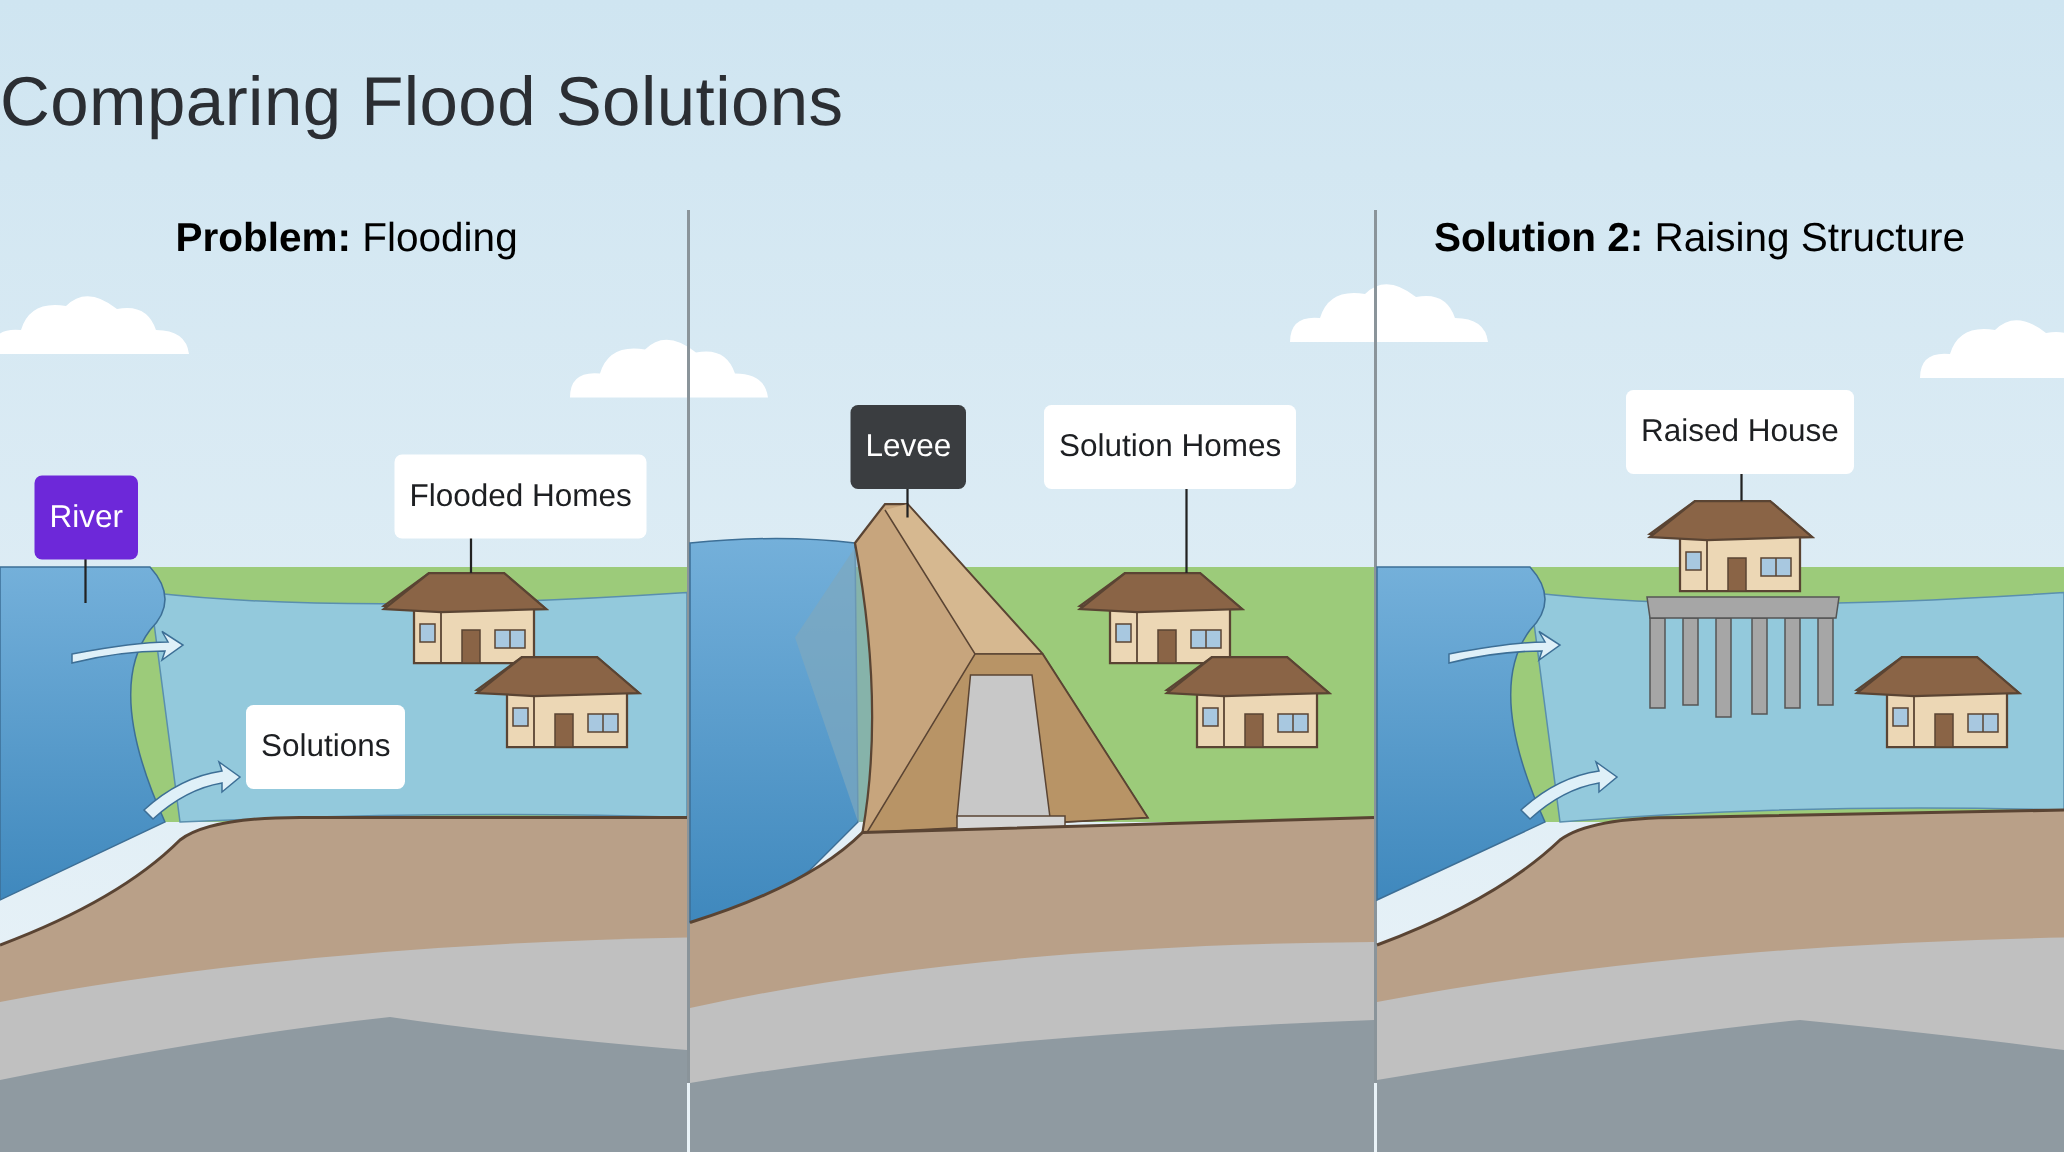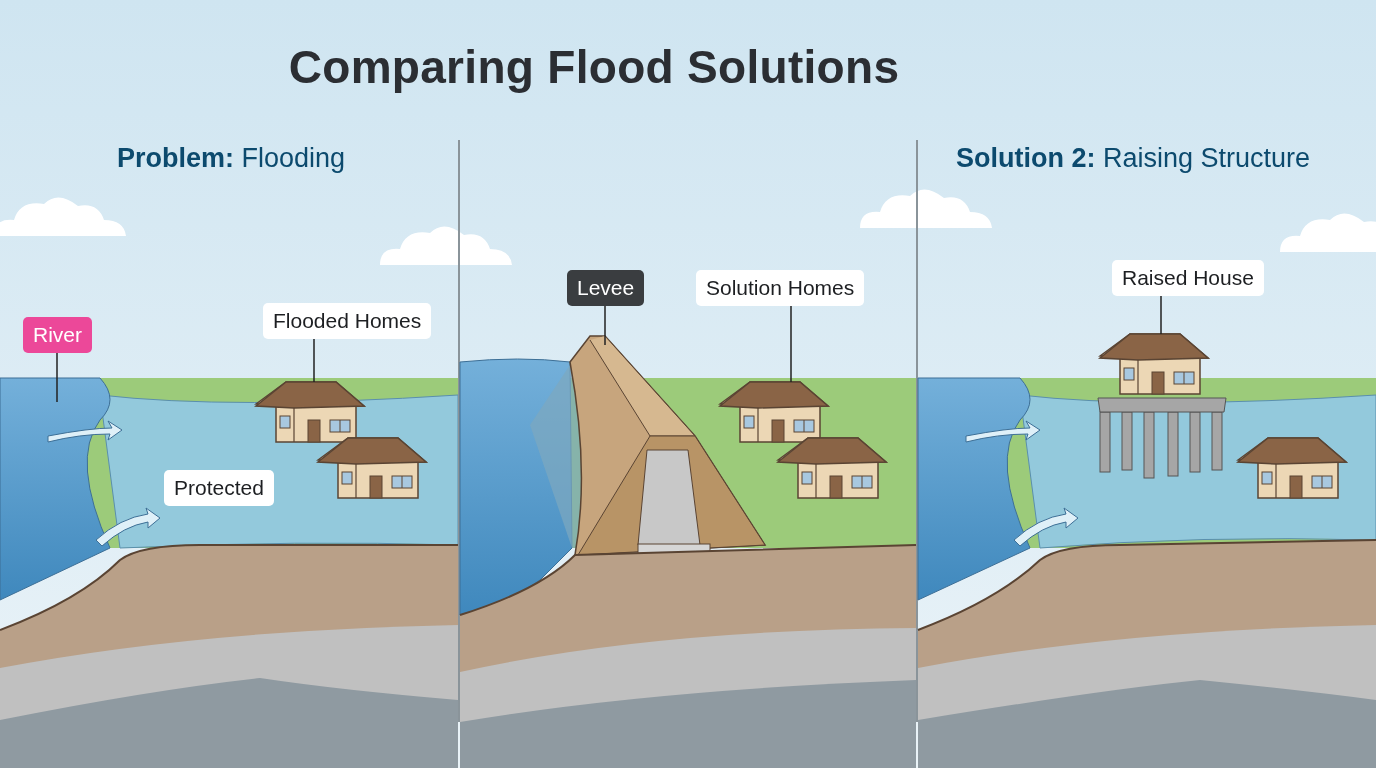--- a/index.html
+++ b/index.html
@@ -1,23 +1,23 @@
 <!DOCTYPE html>
 <html><head>
 <meta charset="utf-8">
 <style>
   html,body{margin:0;padding:0;}
   body{width:1376px;height:768px;overflow:hidden;font-family:"Liberation Sans",sans-serif;background:#d6e8f2;}
   .stage{position:relative;width:1376px;height:768px;}
   svg.scene{position:absolute;left:0;top:0;}
-  .title{position:absolute;left:0;top:40px;width:1188px;text-align:center;font-size:46px;font-weight:bold;color:#2b2e33;letter-spacing:0.3px;}
-  .panel-title{position:absolute;top:143px;font-size:27px;color:#0c4a6e;white-space:nowrap;}
+  .title{position:absolute;left:0;top:40px;width:1188px;text-align:left;font-size:46px;font-weight:normal;color:#2b2e33;letter-spacing:0.3px;}
+  .panel-title{position:absolute;top:143px;font-size:27px;color:#000000;white-space:nowrap;}
   .panel-title b{font-weight:bold;}
-  .label{position:absolute;font-size:21px;padding:6px 10px;border-radius:5px;background:#ffffff;color:#1d1f22;white-space:nowrap;line-height:24px;}
-  .label.blue{background:#ec4899;color:#fff;}
+  .label{position:absolute;font-size:21px;padding:16px 10px;border-radius:5px;background:#ffffff;color:#1d1f22;white-space:nowrap;line-height:24px;}
+  .label.blue{background:#6d28d9;color:#fff;}
   .label.dark{background:#3a3d40;color:#fff;}
 </style>
 </head>
 <body>
 
 <div class="stage">
 <svg class="scene" width="1376" height="768" viewBox="0 0 1376 768">
   <defs>
     <linearGradient id="sky" x1="0" y1="0" x2="0" y2="1">
       <stop offset="0" stop-color="#cfe5f1"></stop>
@@ -116,17 +116,17 @@
 
 <div class="panel-title" style="left:117px;">
   <b>Problem:</b><span> Flooding</span>
 </div>
 <div class="panel-title" style="left:956px;">
   <b>Solution 2:</b><span> Raising Structure</span>
 </div>
 
 <div class="label blue" style="left:23px;top:317px;">River</div>
 <div class="label" style="left:227px;top:303px;margin-left:36px;">Flooded Homes</div>
-<div class="label" style="left:164px;top:470px;">Protected</div>
+<div class="label" style="left:164px;top:470px;">Solutions</div>
 <div class="label dark" style="left:567px;top:270px;">Levee</div>
 <div class="label" style="left:696px;top:270px;">Solution Homes</div>
-<div class="label" style="left:1084px;top:260px;margin-left:28px;">Raised House</div>
+<div class="label" style="left:1084px;top:260px;">Raised House</div>
 </div>
 
 </body></html>

